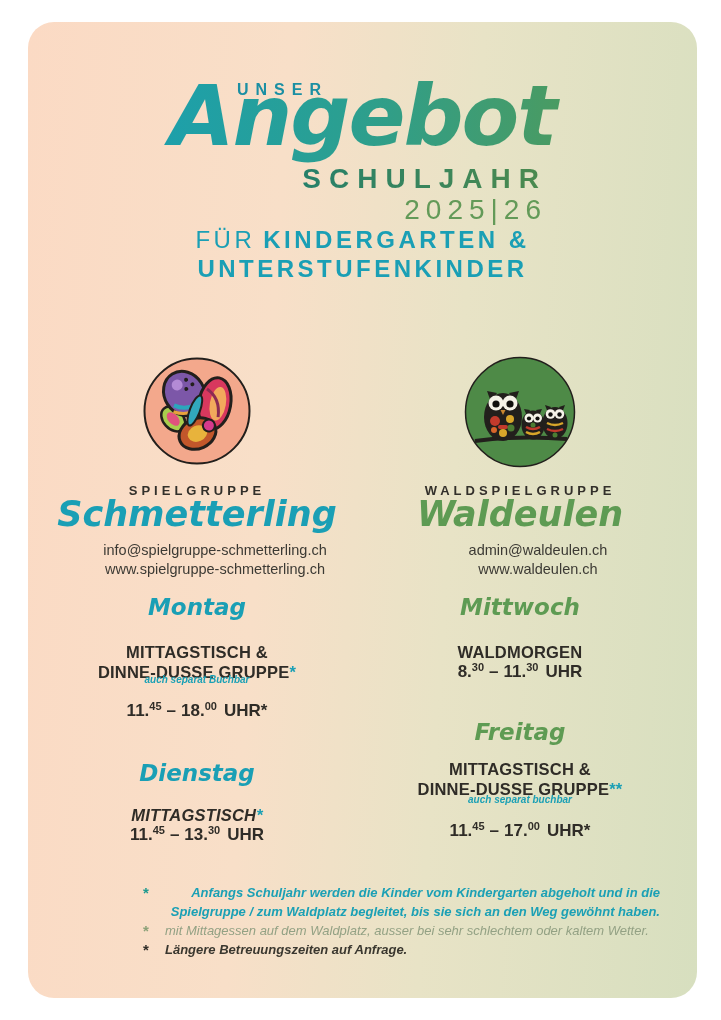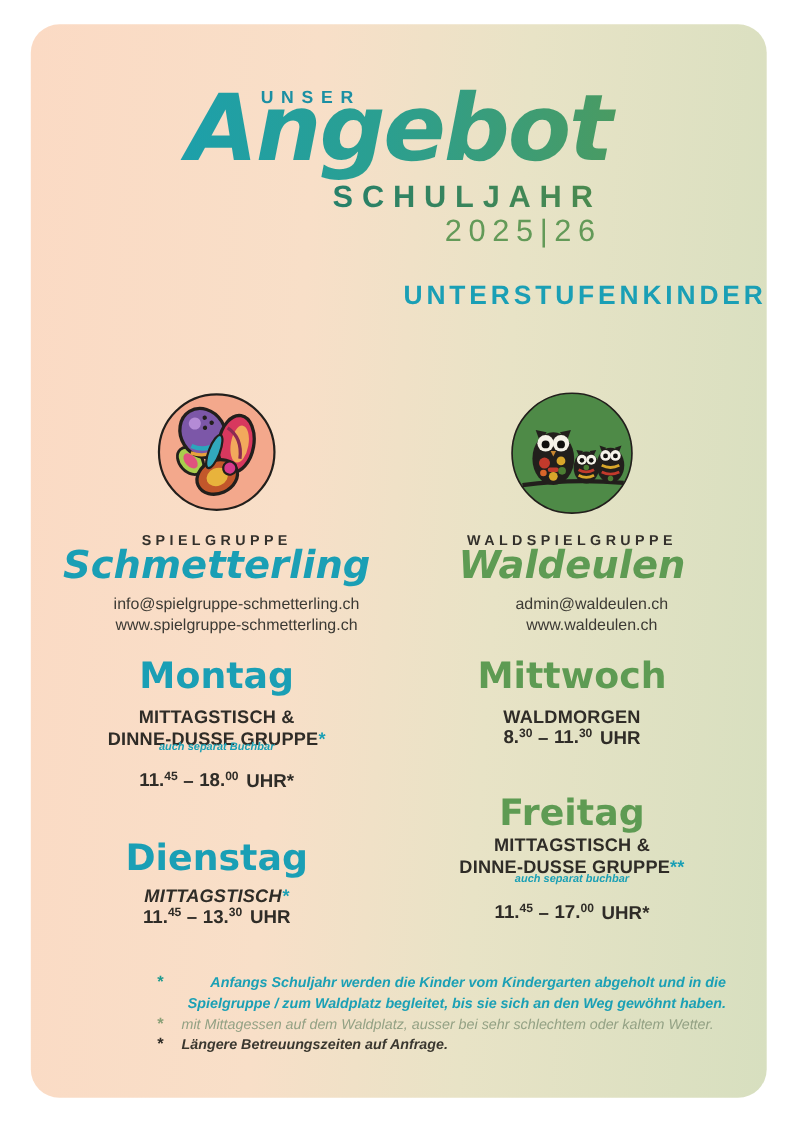--- a/index.html
+++ b/index.html
@@ -20,36 +20,36 @@
     -webkit-background-clip:text;background-clip:text;color:transparent;
   }
   .subtitle{
     position:absolute;right:150px;top:141px;font-size:28px;font-weight:800;letter-spacing:8px;
     background:linear-gradient(90deg,#26806a,#4c8a4e);
     -webkit-background-clip:text;background-clip:text;color:transparent;
   }
   .year{position:absolute;right:150px;top:172px;font-size:28px;font-weight:500;letter-spacing:6px;color:#639a58;}
   .aud1{position:absolute;left:0;top:204px;width:100%;text-align:center;font-size:24px;letter-spacing:3.5px;color:#1a9fb5;font-weight:800;}
   .aud1 .light{font-weight:500;margin-right:8px;}
-  .aud2{position:absolute;left:0;top:233px;width:100%;text-align:right;font-size:24px;letter-spacing:3.5px;color:#1a9fb5;font-weight:800;}
+  .aud2{position:absolute;left:0;top:233px;width:100%;text-align:center;font-size:24px;letter-spacing:3.5px;color:#1a9fb5;font-weight:800;}
   
   .col{position:absolute;top:0;height:100%;}
   .col-left{left:0;width:338px;}
   .col-right{left:331px;width:322px;}
   .col > div{position:absolute;width:100%;text-align:center;}
   .logo{display:block;margin:0 auto;}
   .logo-wrap-left{top:334px;}
   .logo-wrap-right{top:333px;}
   .grp-label{top:461px;font-size:13px;font-weight:600;letter-spacing:4px;color:#33302b;}
   .grp-name{top:472px;font-family:"DejaVu Sans",sans-serif;font-style:italic;font-weight:800;font-size:35px;letter-spacing:0px;}
   .name-teal{color:#1a9fb5;}
   .name-green{color:#5e9b53;}
   .contact{top:519px;font-size:14.5px;line-height:19px;color:#3c3a34;padding-left:18px;}
   .contact a{color:#3c3a34;text-decoration:none;display:block;}
-  .day{font-family:"DejaVu Sans",sans-serif;font-weight:800;font-size:33px;}
+  .day{font-family:"DejaVu Sans",sans-serif;font-style:italic;font-weight:800;font-size:23px;}
   .day-teal{color:#1a9fb5;}
   .day-green{color:#5e9b53;}
   .prog{font-size:16.5px;line-height:19.5px;font-weight:700;color:#2f2c27;letter-spacing:0.2px;}
   .star{color:#1a9fb5;font-weight:800;}
   .note{font-size:10px;font-style:italic;font-weight:600;color:#1ba0b5;}
   .time{font-size:17px;font-weight:700;color:#2f2c27;}
   .time sup{font-size:11px;position:relative;top:0.5px;}
   .time .dash{margin:0 5px;}
   .time .tail{margin-left:7px;}
   
@@ -70,20 +70,21 @@
 </style>
 </head>
 <body>
 
 <div class="card">
 
   <div class="kicker">UNSER</div>
   <div class="title">Angebot</div>
   <div class="subtitle">SCHULJAHR</div>
   <div class="year">2025|26</div>
+  <div class="aud1"><span class="light">FÜR</span><span>KINDERGARTEN &amp;</span></div>
   <div class="aud2">UNTERSTUFENKINDER</div>
 
   <section class="col col-left">
     <div class="logo-wrap-left">
       <svg class="logo" width="110" height="110" viewBox="0 0 110 110">
         <circle cx="55" cy="55" r="52.5" fill="#F3A88C" stroke="#221F1C" stroke-width="2"></circle>
         <g transform="rotate(-14 55 55)">
           <path d="M38 50 C30 42 26 32 32 25" stroke="#221F1C" stroke-width="2.5" fill="none"></path>
           <circle cx="32" cy="25" r="2" fill="#221F1C"></circle>
           <ellipse cx="30" cy="57" rx="10" ry="14" transform="rotate(-28 30 57)" fill="#A9CE4D" stroke="#221F1C" stroke-width="2.5"></ellipse>

